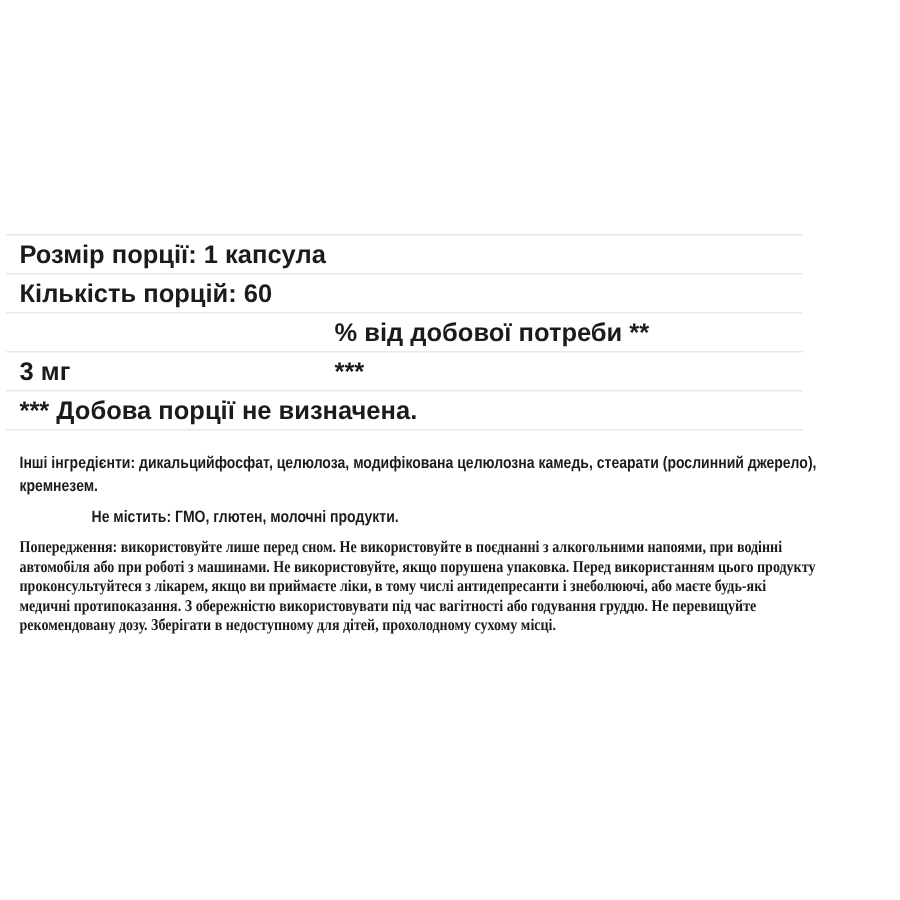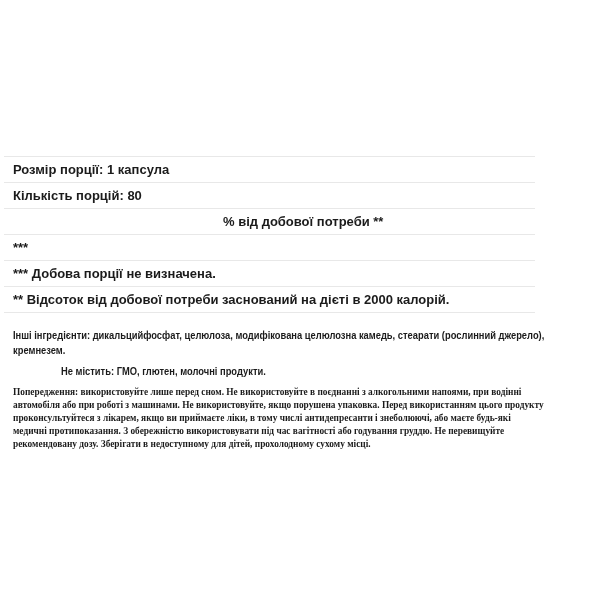--- a/index.html
+++ b/index.html
@@ -24,21 +24,21 @@
     width:531px;
     border-top:1px solid var(--divider);
   }
   .frow{
     display:grid;
     grid-template-columns:210px 170px 1fr;
     align-items:center;
     height:25px;
     border-bottom:1px solid var(--divider);
     padding-left:9px;
-    font-size:13px;
+    font-size:17px;
     font-weight:700;
     color:var(--text);
   }
   .frow span{white-space:nowrap;}
   .span3{grid-column:1 / -1;}
   
   .paras{margin:15px 0 0 13px;}
   .tline{
     white-space:nowrap;
     font-size:11px;
@@ -56,34 +56,32 @@
 </head>
 <body>
 
 <div class="content">
 
   <div class="facts">
     <div class="frow">
       <span class="span3">Розмір порції: 1 капсула</span>
     </div>
     <div class="frow">
-      <span class="span3">Кількість порцій: 80</span>
+      <span class="span3">Кількість порцій: 60</span>
     </div>
     <div class="frow">
       <span></span>
       <span>% від добової потреби **</span>
     </div>
     <div class="frow">
+      <span>3 мг</span>
       <span>***</span>
     </div>
     <div class="frow">
       <span class="span3">*** Добова порції не визначена.</span>
-    </div>
-    <div class="frow">
-      <span class="span3">** Відсоток від добової потреби заснований на дієті в 2000 калорій.</span>
     </div>
   </div>
 
   <div class="paras">
 
     <div class="p-ingredients">
       <div class="tline">Інші інгредієнти: дикальцийфосфат, целюлоза, модифікована целюлозна камедь, стеарати (рослинний джерело),</div>
       <div class="tline">кремнезем.</div>
     </div>
 

